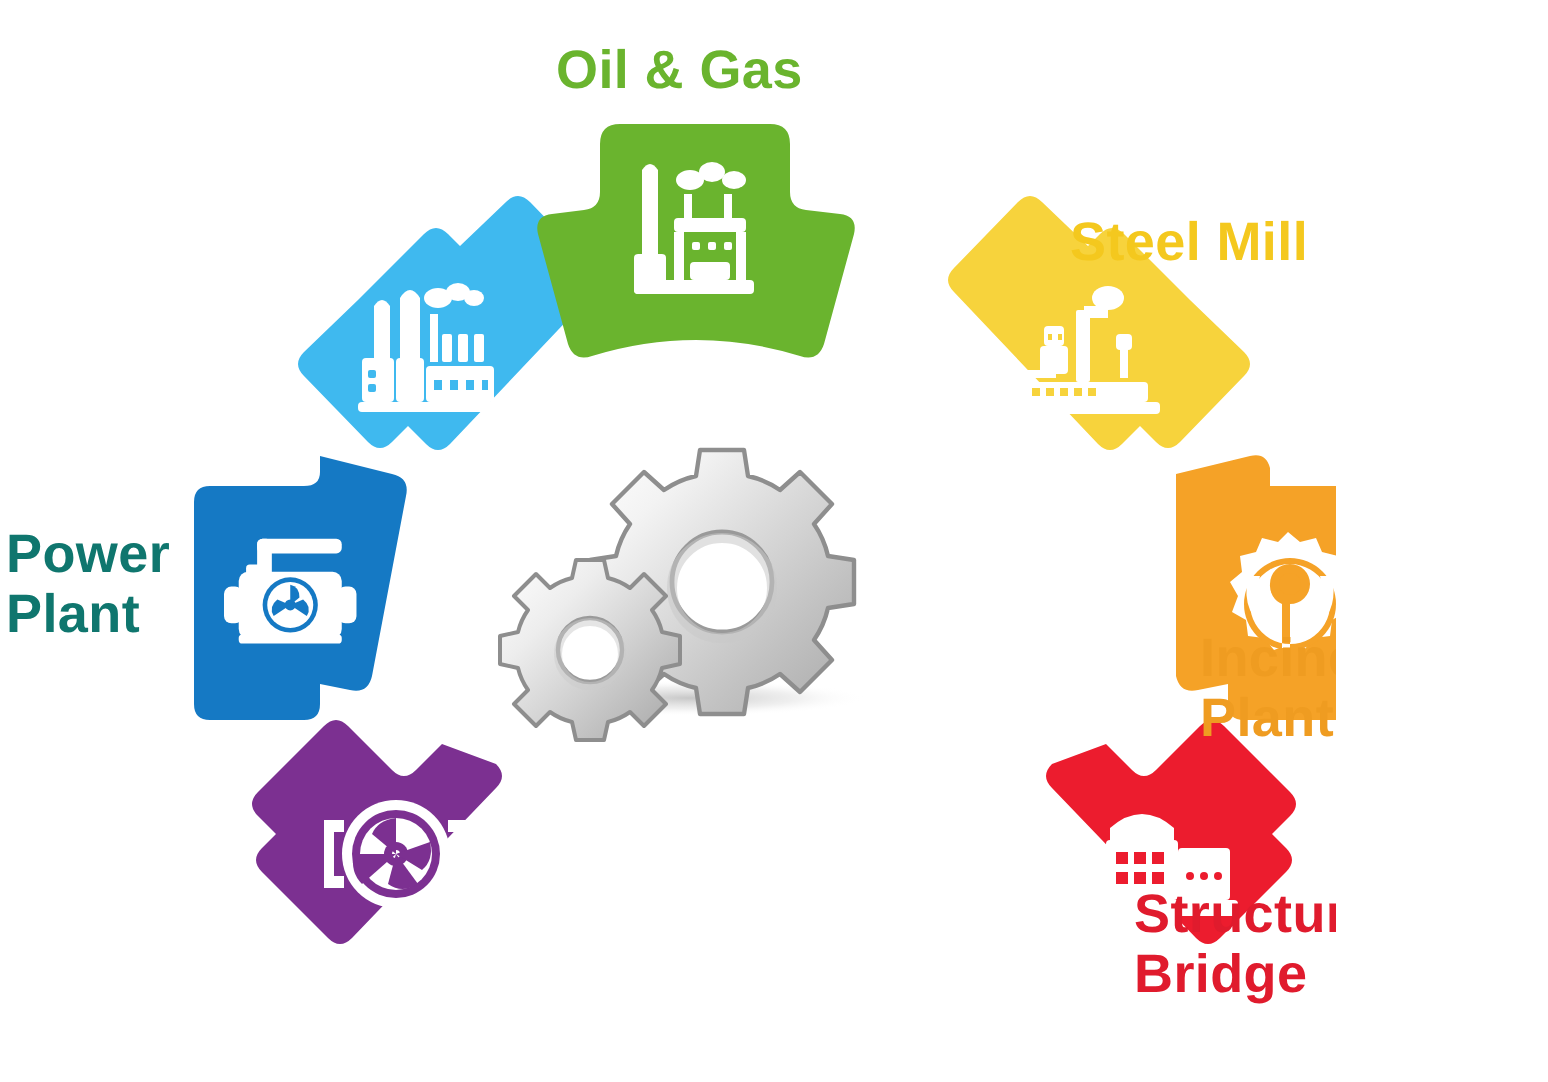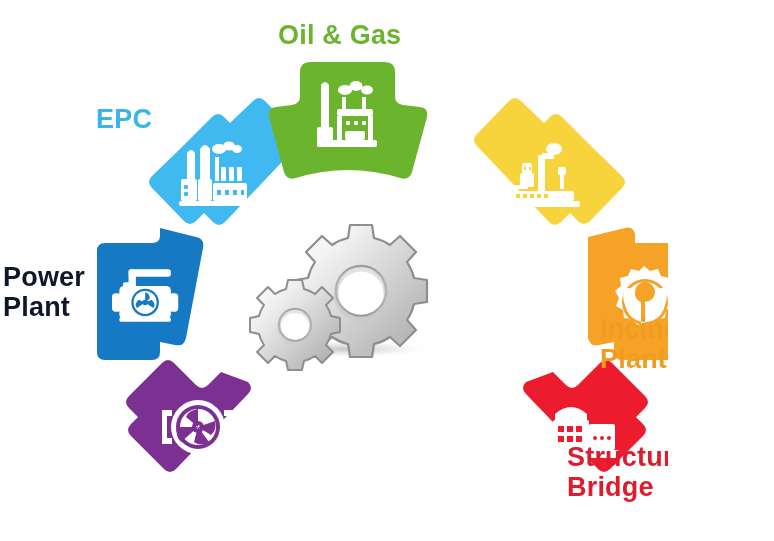--- a/index.html
+++ b/index.html
@@ -30,21 +30,21 @@
     font-weight: 700;
     font-size: 27px;
     line-height: 1.12;
     letter-spacing: 0.2px;
     white-space: pre-line;
   }
   .lbl-oilgas   { left: 278px; top: 20px;  color: #6ab42e; }
   .lbl-epc      { left: 96px;  top: 104px; color: #39b5ea; }
   .lbl-steel    { left: 535px; top: 106px; color: #f4c81e; }
   .lbl-incin    { left: 600px; top: 266px; color: #ef9c21; margin-top: 48px; }
-  .lbl-power    { left: 3px;   top: 262px; color: #0f172a; }
+  .lbl-power    { left: 3px;   top: 262px; color: #0f766e; }
   .lbl-pipe     { left: 74px;  top: 440px; color: #7c3091; }
   .lbl-struct   { left: 541px; top: 442px; color: #e01b2d; margin-left: 26px; }
 </style>
 </head>
 <body>
 
 <div id="stage">
 
   <svg id="ring-svg" viewBox="0 0 774 541">
     <defs>
@@ -355,22 +355,22 @@
                A 32,32 0 0 1 -36,14 L -45,12 L -45,-2 L -36,-4
                A 32,32 0 0 1 -31,-15 L -38,-22 L -27,-33 L -20,-26
                A 32,32 0 0 1 -9,-31 Z" fill="url(#gearGradSm)" stroke="#8e8e8e" stroke-width="2" stroke-linejoin="round"></path>
       <circle cx="0" cy="5" r="16" fill="#ffffff" stroke="#9a9a9a" stroke-width="2.2"></circle>
       <path d="M -16,5 a16,16 0 0 0 32,0 a16,16 0 0 0 -32,0" fill="none" stroke="#cccccc" stroke-width="4" opacity="0.5" transform="translate(0,2)"></path>
     </g>
   </svg>
 
   <div class="seg-label lbl-oilgas">Oil &amp; Gas</div>
 
-  <div class="seg-label lbl-epc">EPC</div>
-
+
+  <div class="seg-label lbl-steel">Steel Mill</div>
 
   <div class="seg-label lbl-incin">Incineration
 Plant</div>
 
   <div class="seg-label lbl-power">Power
 Plant</div>
 
 
   <div class="seg-label lbl-struct">Structure/
 Bridge</div>

